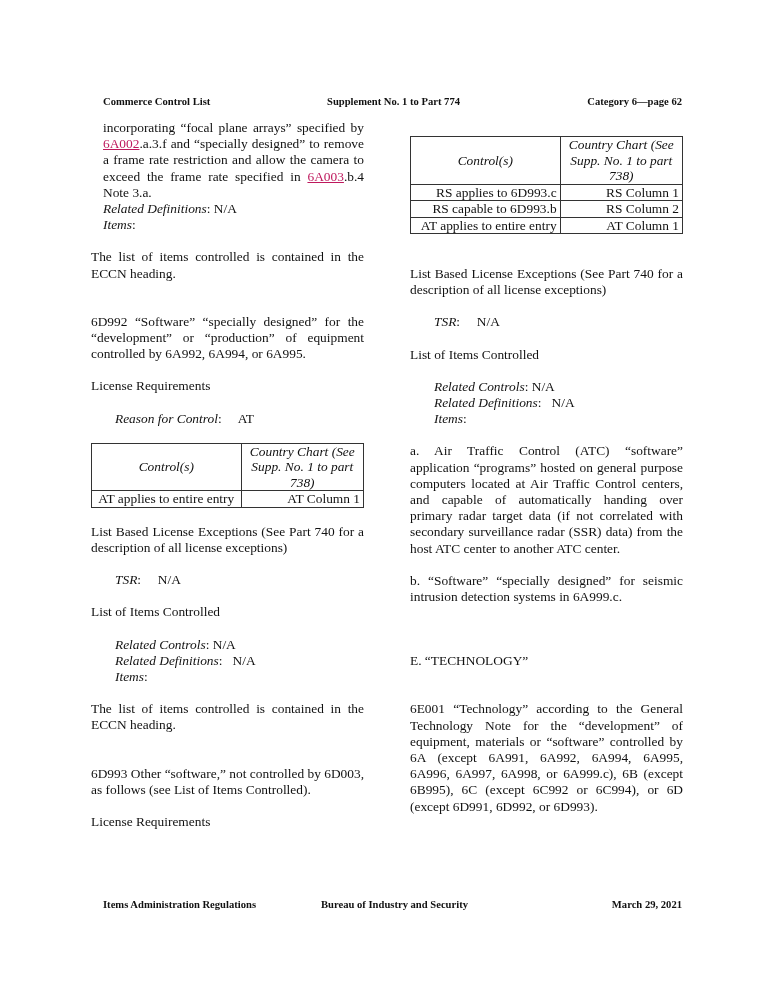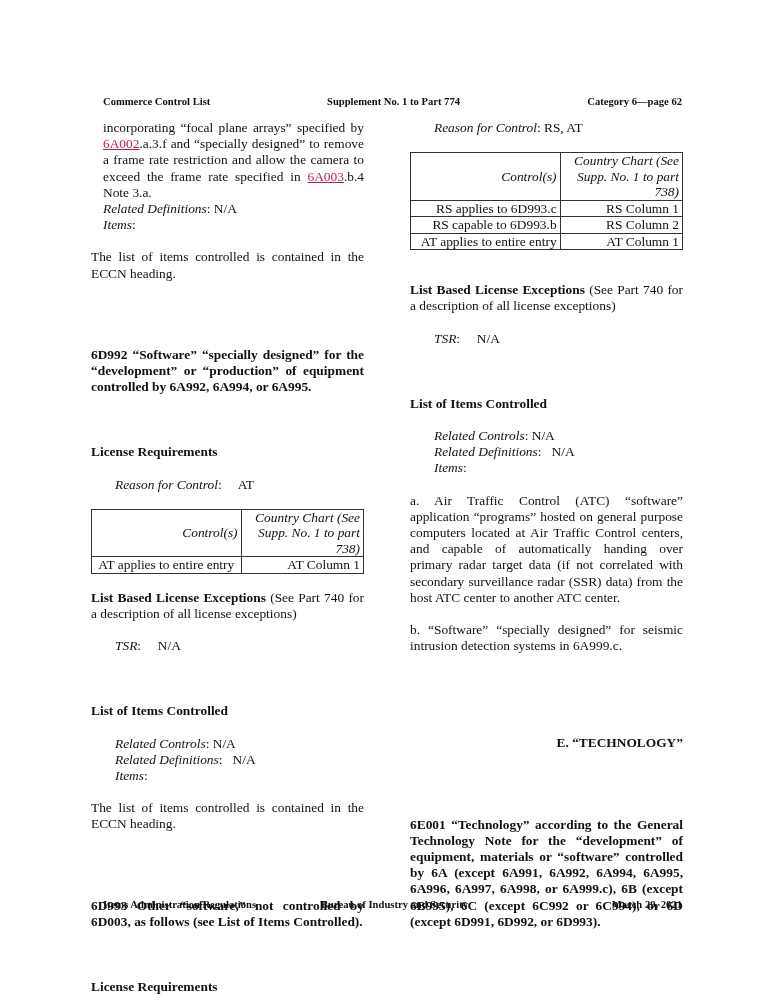--- a/index.html
+++ b/index.html
@@ -6,26 +6,26 @@
   body { width: 773px; height: 1000px; position: relative; overflow: hidden;
          font-family: "Liberation Serif", serif; color: #111; font-size: 13.4px; line-height: 16.2px; }
   .hdr, .ftr { position: absolute; left: 91px; width: 591px; font-weight: bold; font-size: 10.6px; }
   .hdr { top: 94px; } .ftr { top: 897px; }
   .hdr span, .ftr span { position: absolute; top: 0; white-space: nowrap; margin-left: 12px; }
   .col { position: absolute; top: 120px; width: 273px; }
   .col.left { left: 91px; } .col.right { left: 410px; }
   p { margin: 0; text-align: justify; }
   .ind1 { padding-left: 12px; }
   .ind2 { padding-left: 24px; }
-  .b { font-weight: bold; margin-top: 33px; }
+  .b { font-weight: normal; }
   .i { font-style: italic; }
   a.lnk { color: #be185d; text-decoration: underline; } .gap16 { height: 16px; } .gap32 { height: 32px; }
   table { border-collapse: collapse; width: 100%; font-size: 13.4px; line-height: 15.5px; }
   td, th { border: 1px solid #333; padding: 0 3px; vertical-align: middle; font-weight: normal; }
-  th { font-style: italic; text-align: right; }
+  th { font-style: italic; text-align: center; }
   td { text-align: right; }
   .center { text-align: center; }
 </style>
 </head>
 <body>
 
 <div class="hdr">
   <span style="left:0">Commerce Control List</span>
   <span style="left:224px">Supplement No. 1 to Part 774</span>
   <span style="right:0">Category 6—page  62</span>
@@ -70,21 +70,20 @@
   <div class="gap16"></div>
   <p>The list of items controlled is contained in the ECCN heading.</p>
 
   <div class="gap32"></div>
   <p class="b">6D993   Other “software,” not controlled by 6D003, as follows (see List of Items Controlled).</p>
   <div class="gap16"></div>
   <p class="b">License Requirements</p>
 </div>
 
 <div class="col right">
-  <p class="ind2"><span class="i">Reason for Control</span><span>: RS, AT</span></p>
   <div class="gap16"></div>
   <table>
     <tbody>
         <tr>
       <th style="width:55%">Control(s)</th>
       <th>Country Chart (See Supp. No. 1 to part 738)</th>
     </tr>
     <tr>
       <td>RS applies to 6D993.c</td>
       <td>RS Column 1</td>
@@ -108,21 +107,21 @@
   <div class="gap16"></div>
   <p class="ind2"><span class="i">Related Controls</span><span>: N/A</span></p>
   <p class="ind2"><span class="i">Related Definitions</span><span style="white-space:pre">:   N/A</span></p>
   <p class="ind2"><span class="i">Items</span><span>:</span></p>
   <div class="gap16"></div>
   <p>a. Air Traffic Control (ATC) “software” application “programs” hosted on general purpose computers located at Air Traffic Control centers, and capable of automatically handing over primary radar target data (if not correlated with secondary surveillance radar (SSR) data) from the host ATC center to another ATC center.</p>
   <div class="gap16"></div>
   <p>b. “Software” “specially designed” for seismic intrusion detection systems in 6A999.c.</p>
   <div class="gap16"></div>
   <div class="gap32"></div>
-  <p class="b center" style="text-align:right">E. “TECHNOLOGY”</p>
+  <p class="b center" style="text-align:left">E. “TECHNOLOGY”</p>
   <div class="gap32"></div>
   <p class="b">6E001   “Technology” according to the General Technology Note for the “development” of equipment, materials or “software” controlled by 6A (except 6A991, 6A992, 6A994, 6A995, 6A996, 6A997, 6A998, or 6A999.c), 6B (except 6B995), 6C (except 6C992 or 6C994), or 6D (except 6D991, 6D992, or 6D993).</p>
 </div>
 
 <div class="ftr">
   <span style="left:0">Items Administration Regulations</span>
   <span style="left:218px">Bureau of Industry and Security</span>
   <span style="right:0">March 29, 2021</span>
 </div>
 

